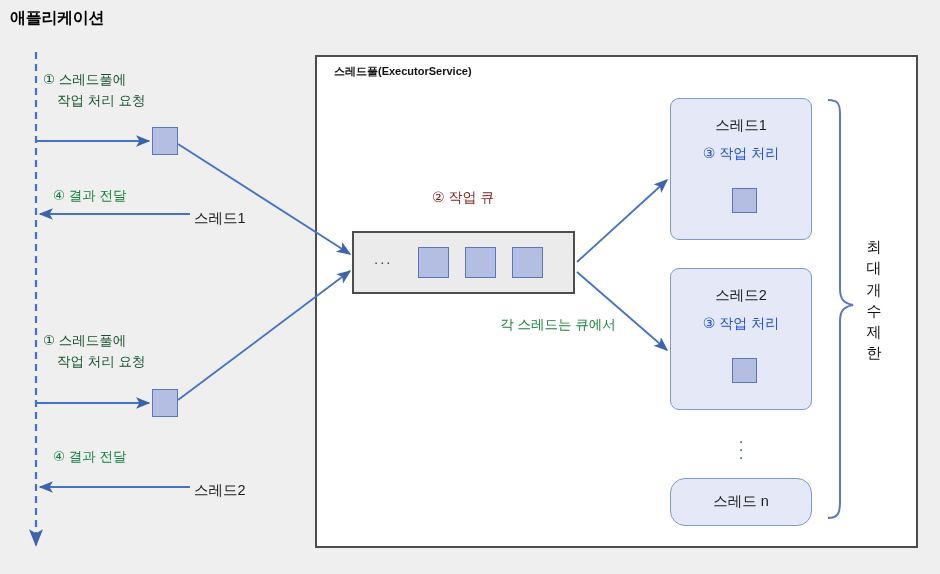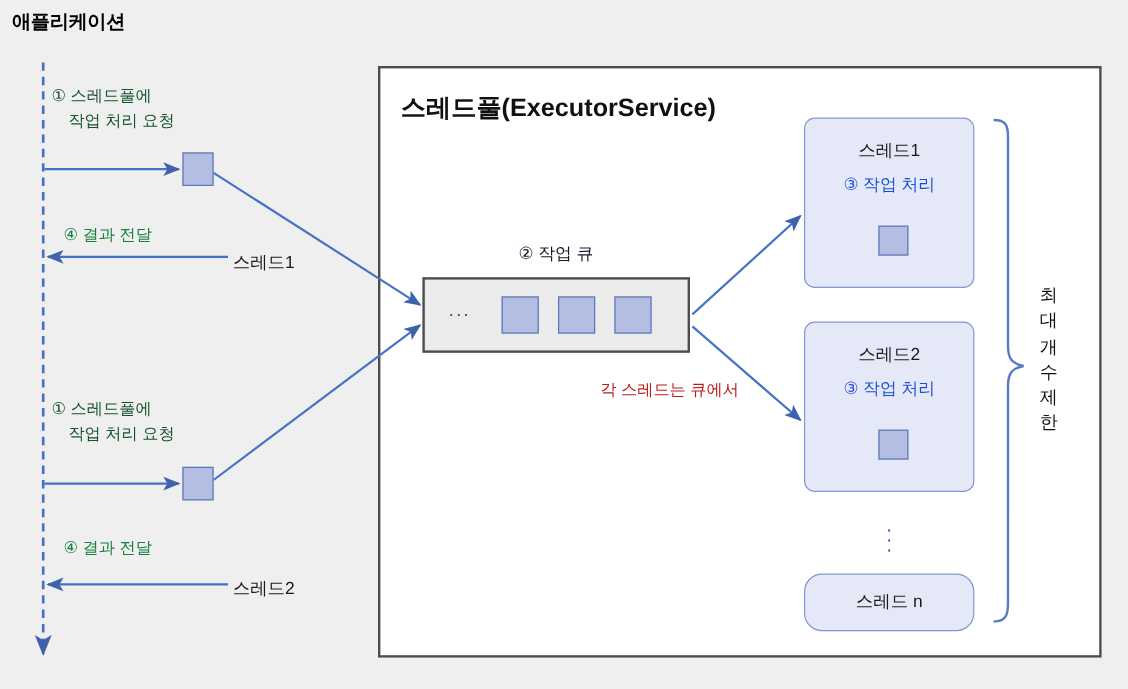--- a/index.html
+++ b/index.html
@@ -44,32 +44,32 @@
     left: 315px;
     top: 55px;
     width: 603px;
     height: 493px;
     background: #ffffff;
     border: 2px solid #4d4d4d;
     box-sizing: border-box;
   }
   #threadpool-title {
     left: 334px;
-    top: 76px;
-    font-size: 21px;
+    top: 64px;
+    font-size: 11px;
     font-weight: bold;
     color: #111;
   }
 
   
   #queue-label {
     left: 432px;
-    top: 203px;
+    top: 189px;
     font-size: 14px;
-    color: #0f172a;
+    color: #7f1d1d;
   }
   #queue-box {
     left: 352px;
     top: 231px;
     width: 223px;
     height: 63px;
     background: #ebebeb;
     border: 2px solid #4d4d4d;
     box-sizing: border-box;
   }
@@ -91,21 +91,21 @@
     letter-spacing: 2px;
     color: #444;
   }
   #queue-note {
     left: 458px;
     top: 315px;
     width: 200px;
     text-align: center;
     font-size: 13.5px;
     line-height: 1.55;
-    color: #b91c1c;
+    color: #15803d;
   }
 
   
   .thread-box {
     background: #e5e9f7;
     border: 1.5px solid #8098d0;
     border-radius: 9px;
     box-sizing: border-box;
     left: 670px;
     width: 142px;

